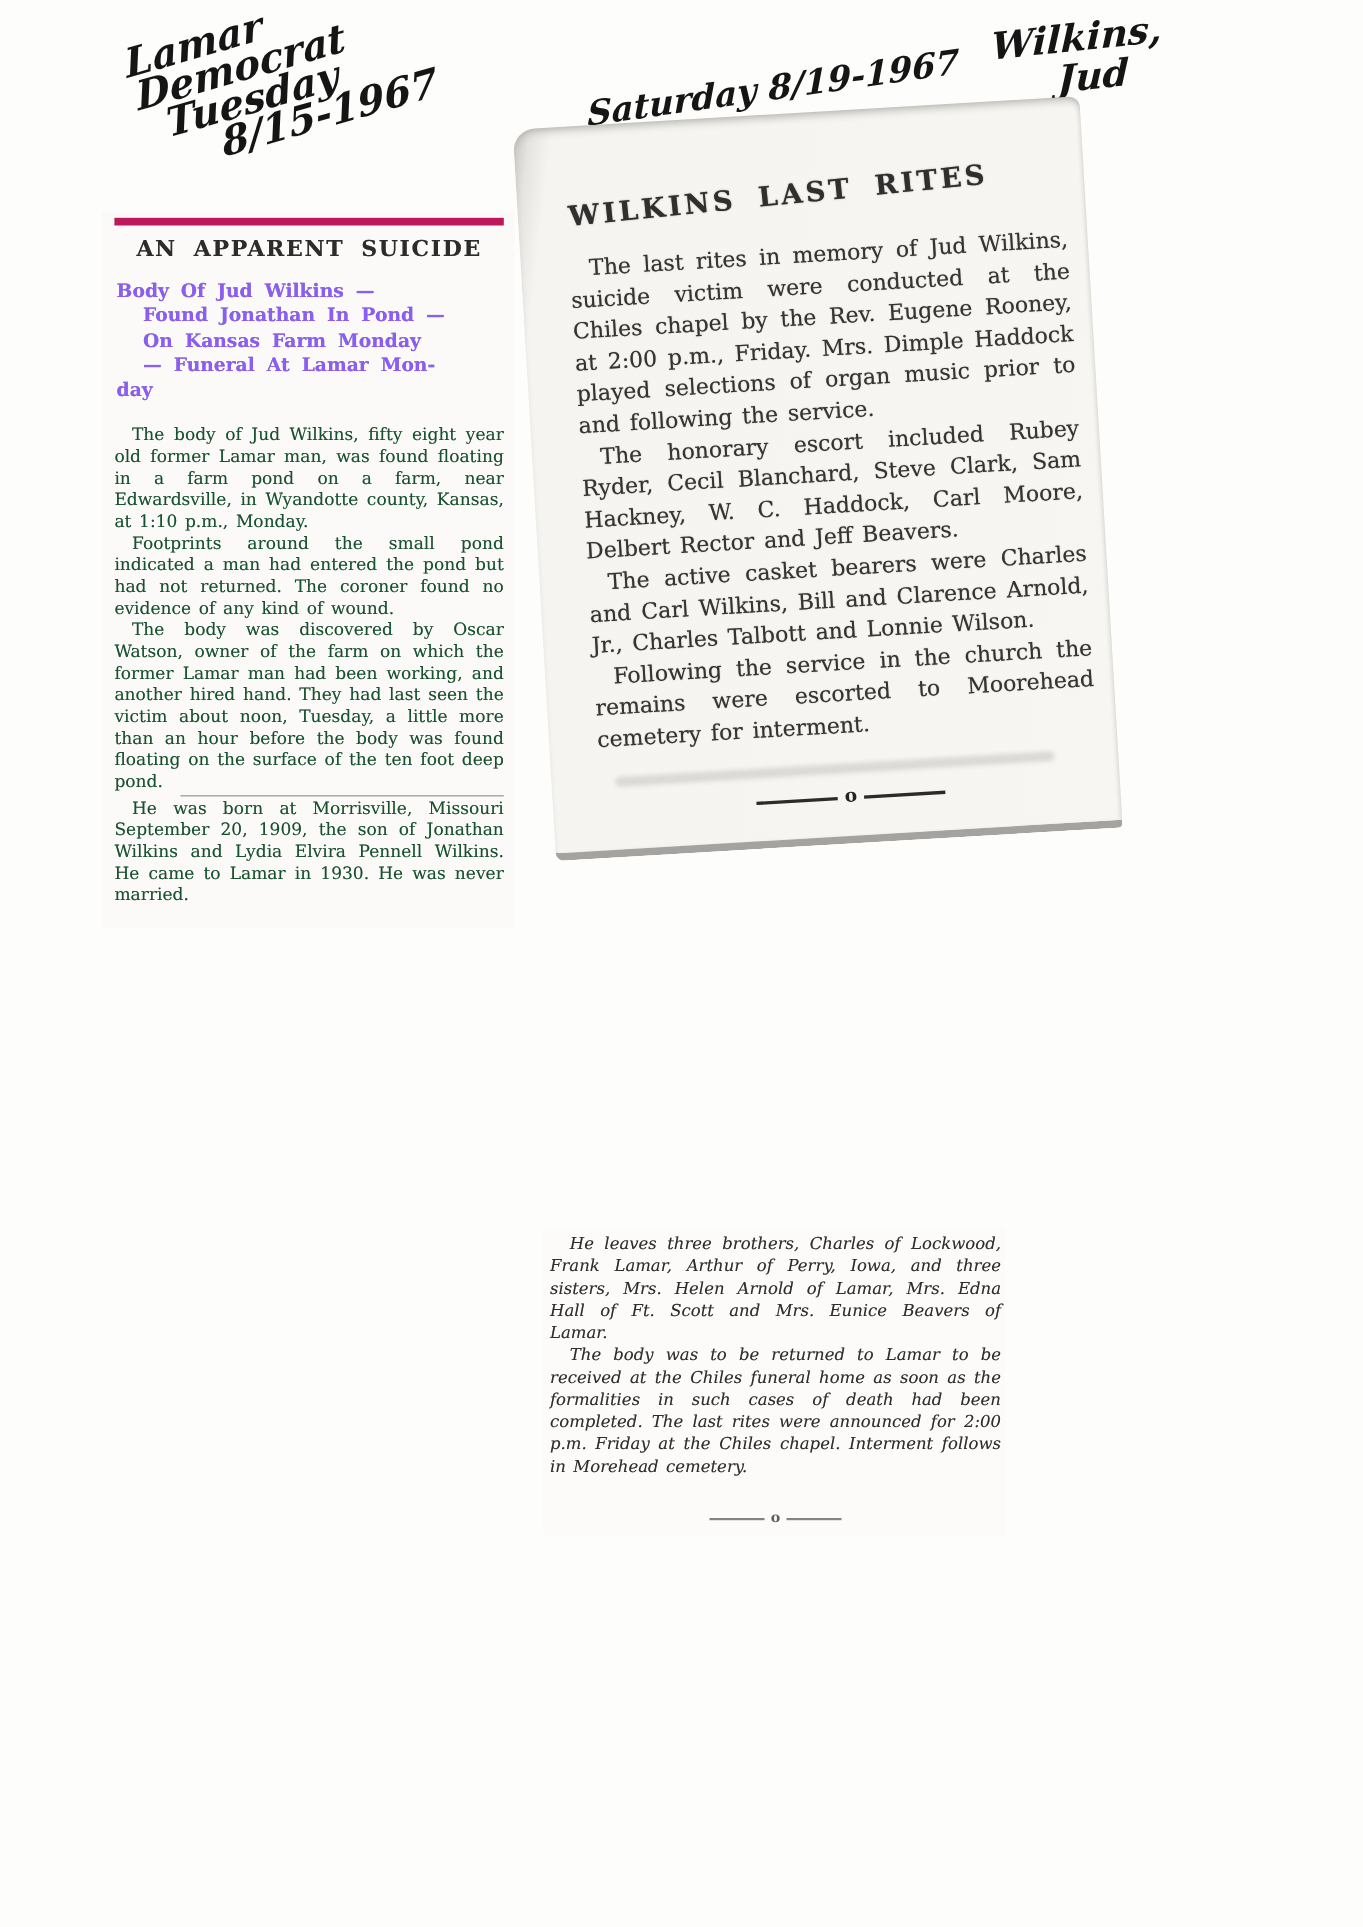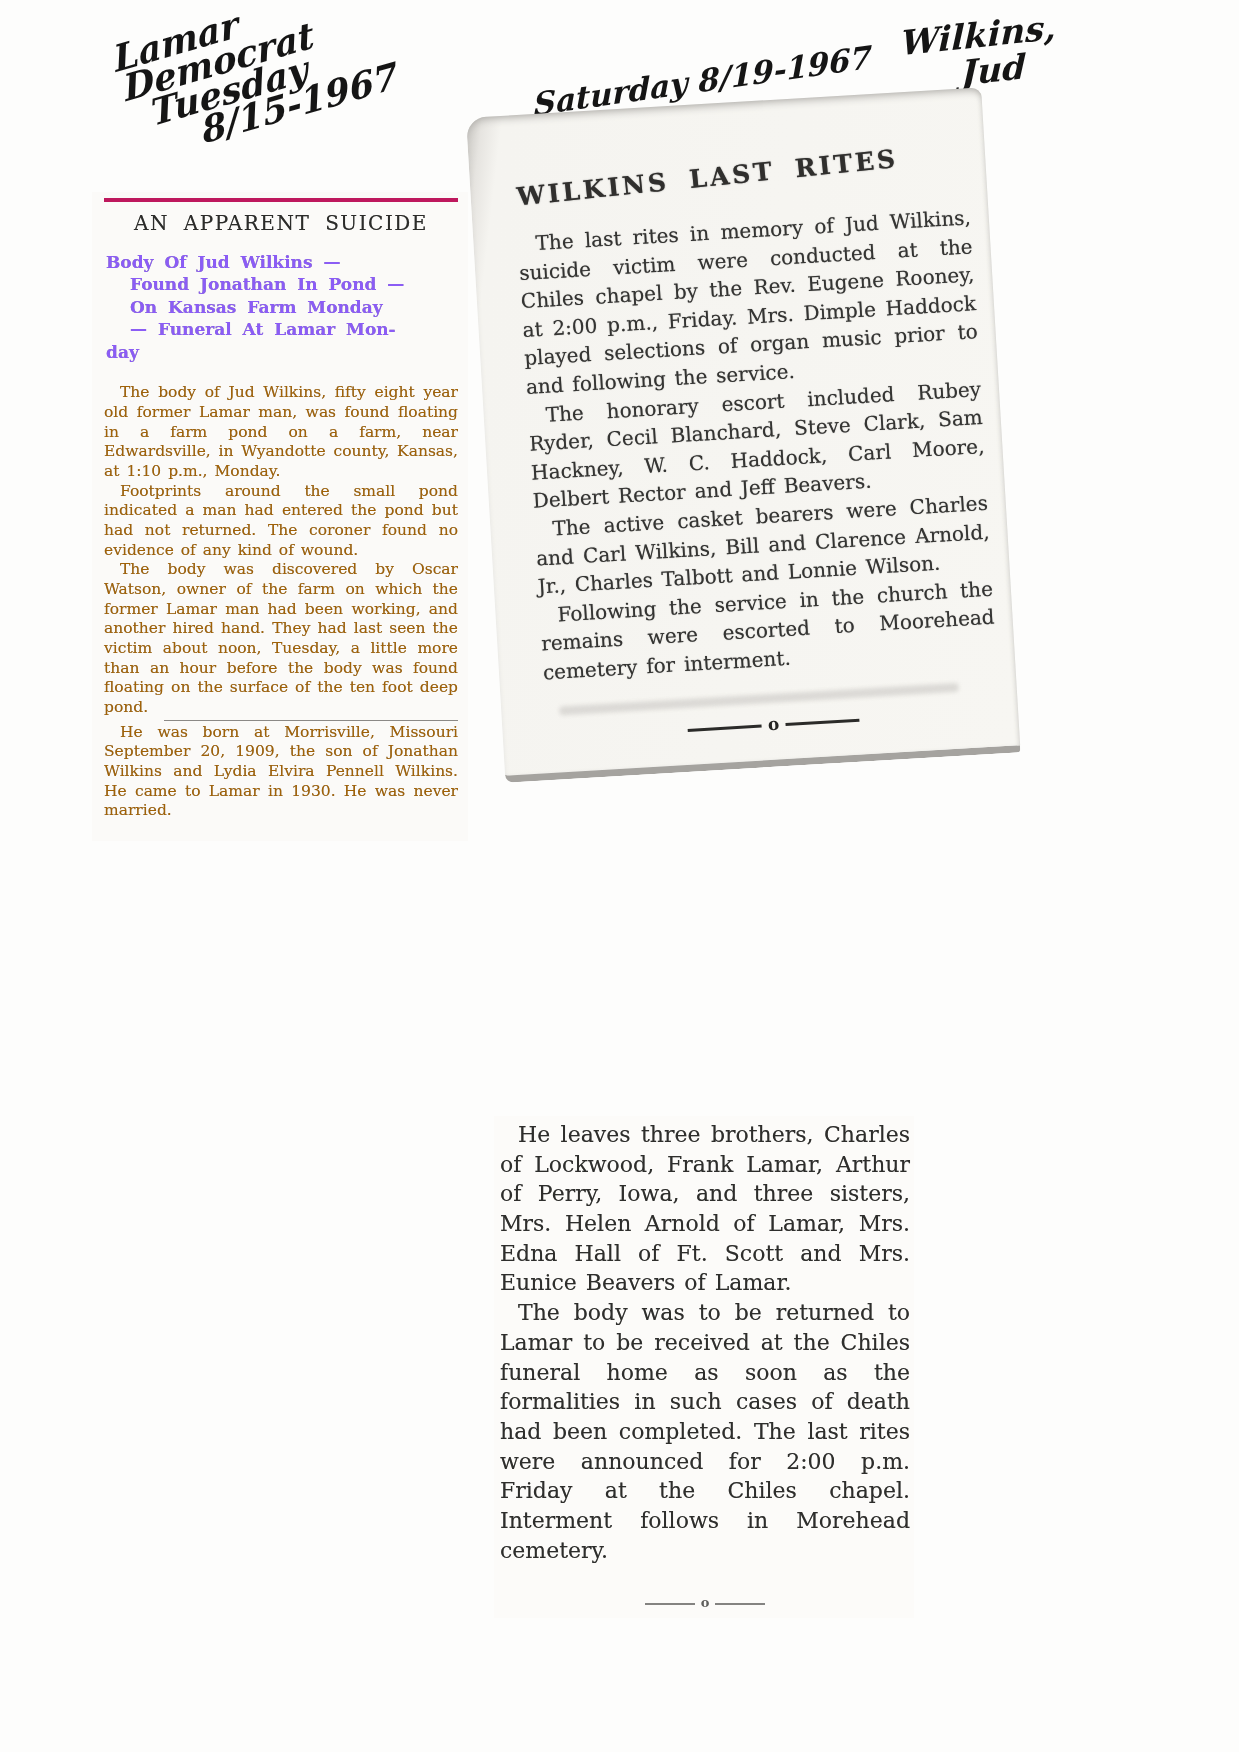--- a/index.html
+++ b/index.html
@@ -26,32 +26,32 @@
   .hw-subject { left:902px; top:26px; font-size:34px; line-height:1.05;
     transform:rotate(-6deg) skewX(-8deg); transform-origin:left top; }
   .hw-subject .l2 { margin-left:62px; }
 
   
   .clip-left {
     position:absolute; left:92px; top:192px; width:354px;
     padding:6px 10px 20px 12px; background:#fbfaf8; color:#262624;
   }
   .clip-left-headline {
-    font-size:20px; font-weight:400; letter-spacing:1.5px; word-spacing:7px;
+    font-size:20px; font-weight:700; letter-spacing:1.5px; word-spacing:7px;
     text-align:center; margin:0 0 16px 0; padding-top:9px;
-    border-top:4px solid #be185d; color:#2c2c2a;
+    border-top:7px solid #be185d; color:#2c2c2a;
     text-shadow:0 0 0.6px rgba(50,50,50,.55);
   }
   .subhead { font-weight:700; font-size:17px; line-height:1.32;
     word-spacing:5px; margin:0 0 20px 2px; color:#8b5cf6;
     text-shadow:0 0 0.6px rgba(50,50,50,.5); }
   .subhead .ind { padding-left:24px; }
   .clip-left p {
     margin:0; font-size:15.5px; line-height:1.27; text-align:justify;
-    text-indent:16px; word-spacing:2px; color:#a16207;
+    text-indent:16px; word-spacing:2px; color:#14532d;
     text-shadow:0 0 0.5px rgba(60,60,60,.45);
   }
   .rule-after { height:0; border-top:1.5px solid #8b8986; margin:2px 0 2px 60px; }
 
   
   .clip-right {
     position:absolute; left:466px; top:118px; width:454px;
     padding:58px 18px 26px 44px;
     background:linear-gradient(100deg,#c6c4c0 0px,#e6e4e0 16px,#f5f4f0 36px,#f7f6f2 100%);
     transform:rotate(-3.4deg); transform-origin:top left;
@@ -81,23 +81,24 @@
   .divider.faint { opacity:.72; margin-top:32px; }
   .divider.faint .rule-seg { width:50px; height:2px; background:#565654; }
   .divider.faint .osym { font-size:13px; }
 
   
   .clip-cont {
     position:absolute; left:494px; top:1116px; width:410px;
     color:#2e2e2c; background:#fcfbf9; padding:4px 4px 8px 6px;
   }
   .clip-cont p {
-    margin:0; font-size:22px; line-height:1.35; text-align:justify;
+    margin:0; font-size:15px; line-height:1.35; text-align:justify;
     text-indent:18px; word-spacing:2px;
     text-shadow:0 0 0.5px rgba(60,60,60,.45);
+    font-style:italic;
   }
 </style>
 </head>
 <body>
 
 <div class="page">
 
   <div class="hw hw-source">
     <div class="l1">Lamar</div>
     <div class="l2">Democrat</div>

